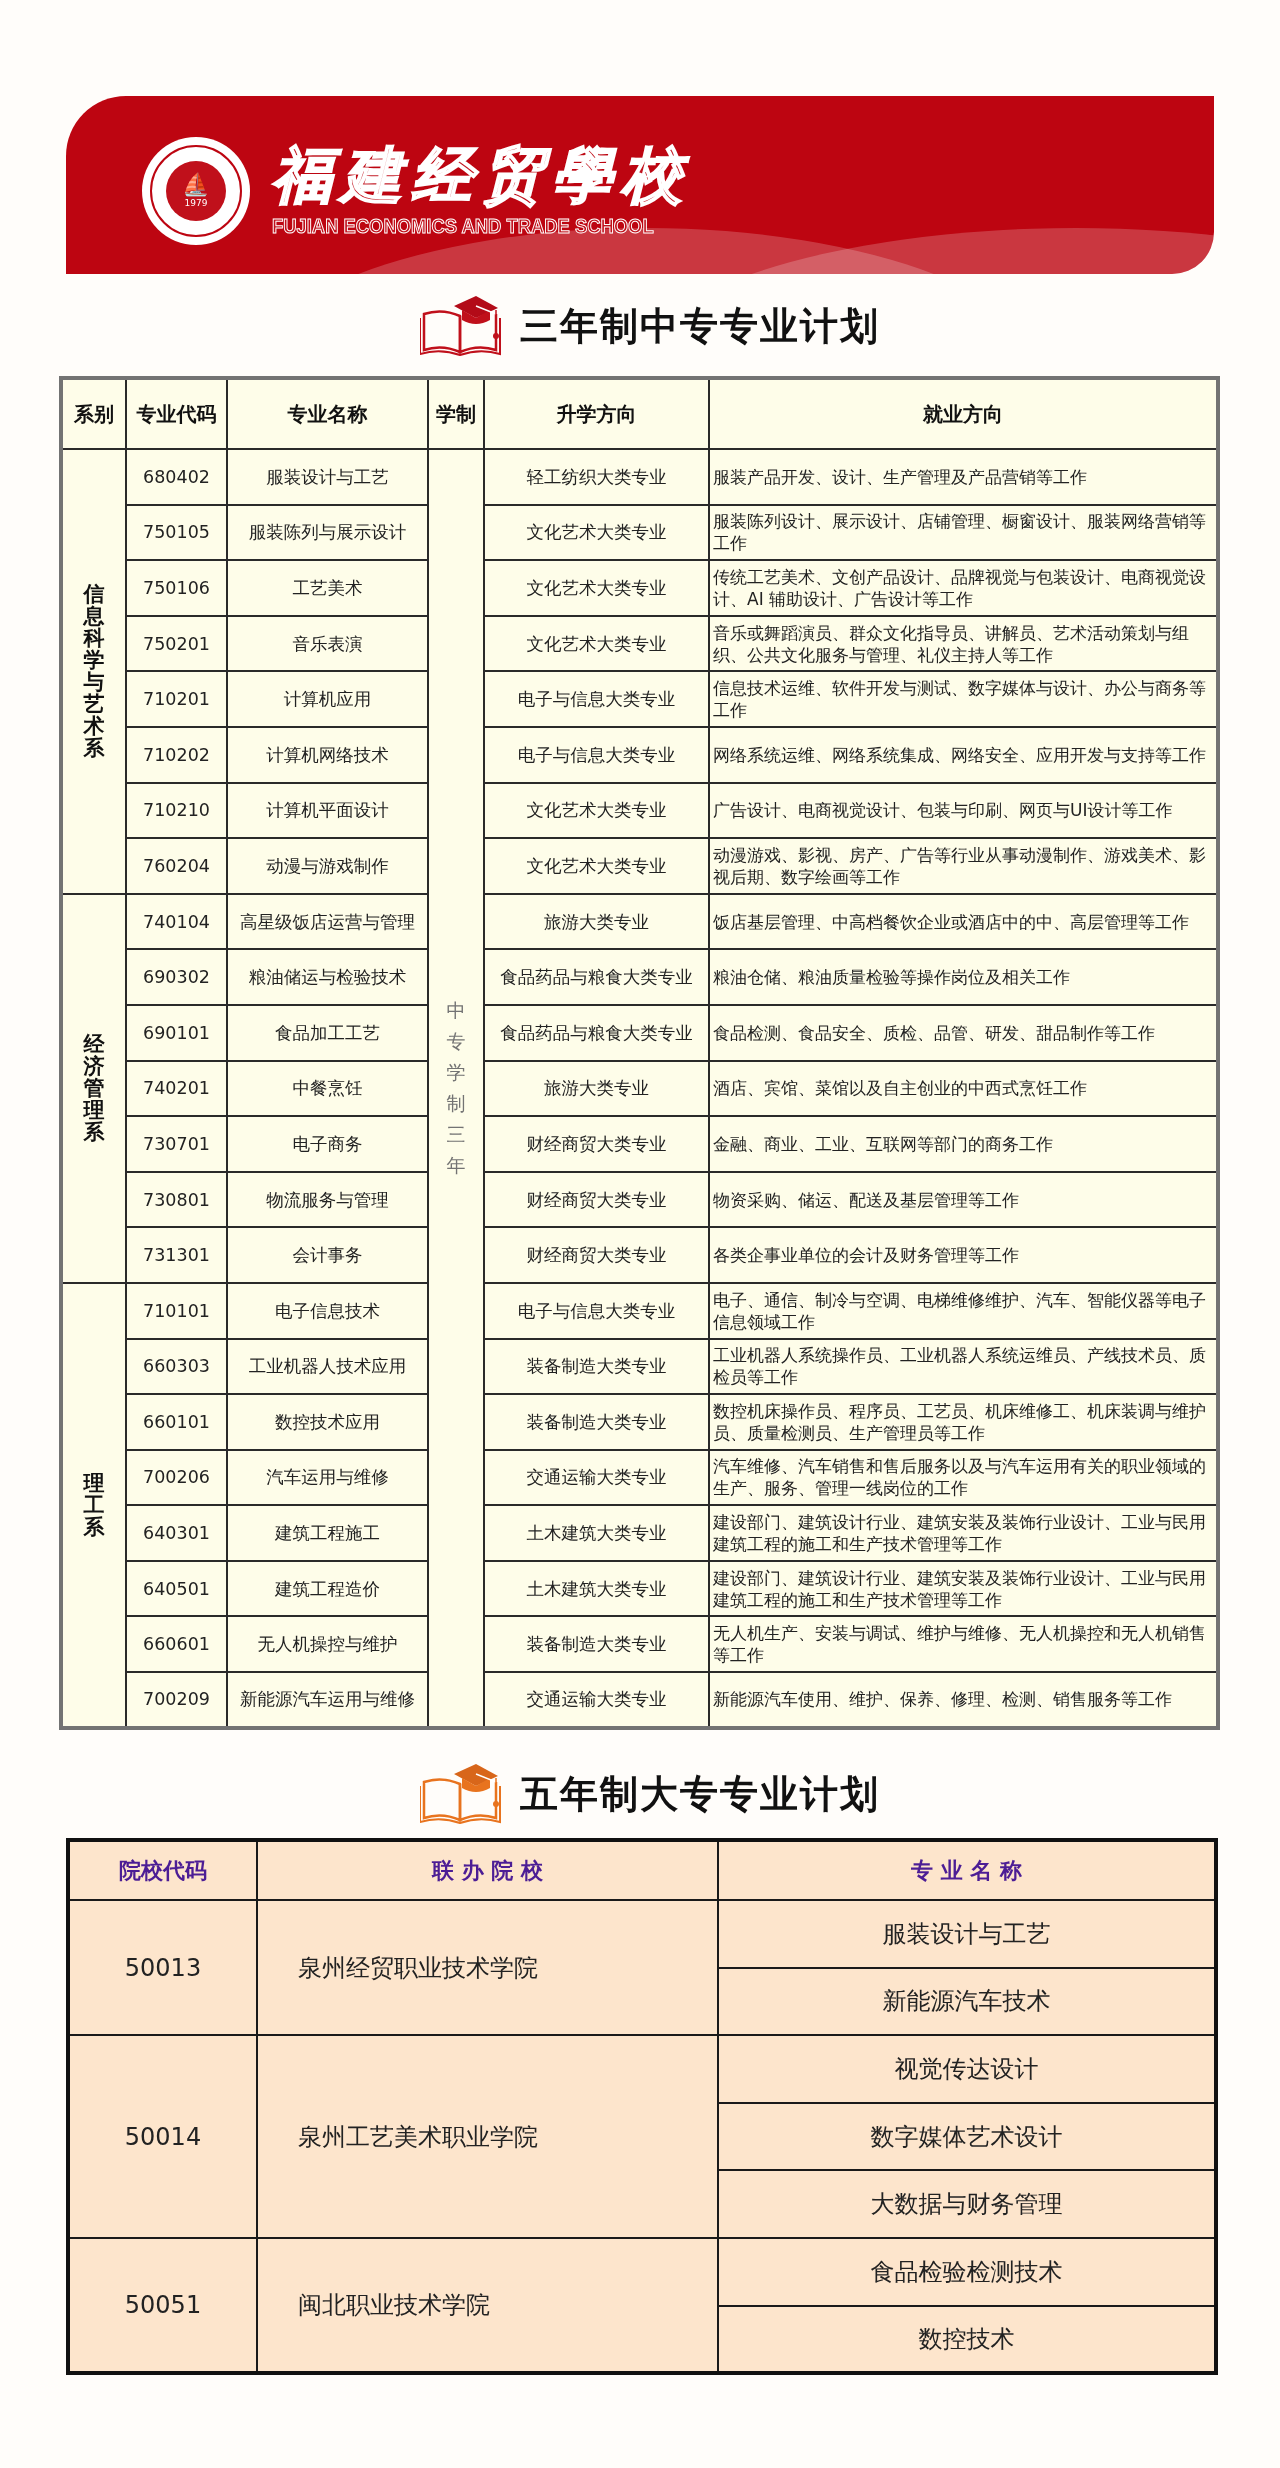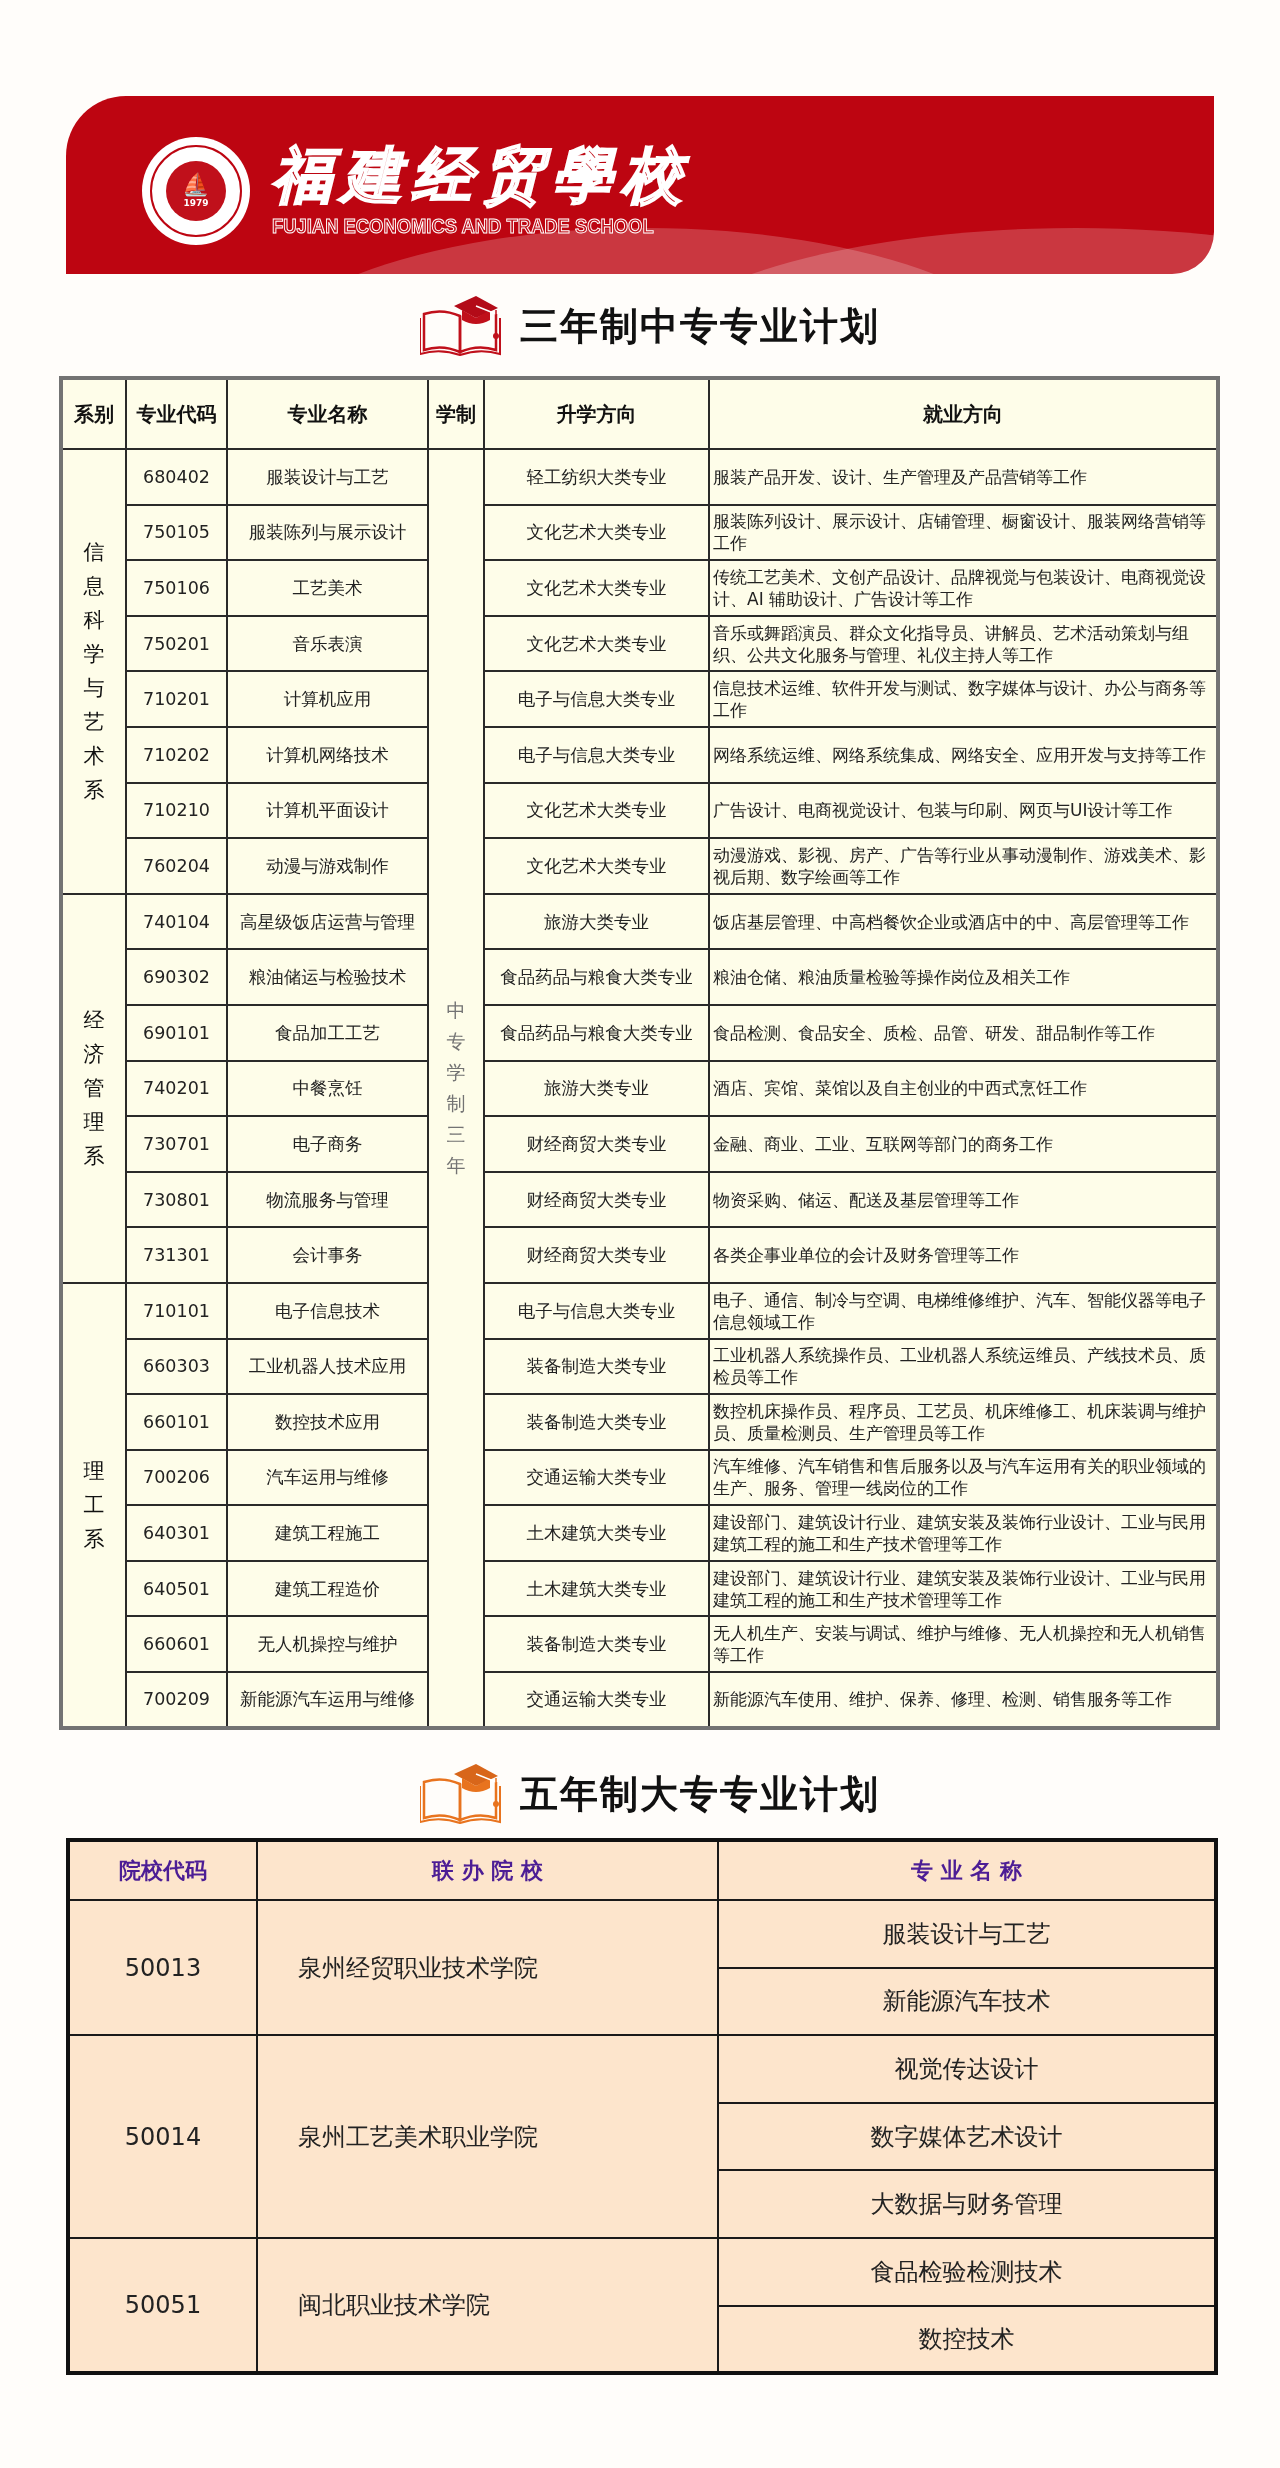--- a/index.html
+++ b/index.html
@@ -19,21 +19,21 @@
   }
   .logo .inner {
     width: 92px; height: 92px; border-radius: 50%; border: 2px solid #bd0511; background: #fff;
     display: flex; align-items: center; justify-content: center; position: relative;
   }
   .logo .core {
     width: 60px; height: 60px; border-radius: 50%; background: #c0101b; color: #fff;
     display: flex; flex-direction: column; align-items: center; justify-content: center;
   }
   .logo .ship { font-size: 22px; line-height: 22px; }
-  .logo .year { font-size: 9px; font-weight: bold; line-height: 10px; margin-top: 2px; }
+  .logo .year { font-size: 9px; font-weight: normal; line-height: 10px; margin-top: 2px; }
   .school-cn {
     position: absolute; left: 272px; top: 140px; font-family: "DejaVu Serif", serif;
     font-size: 60px; font-weight: bold; font-style: italic; color: #c0101b; letter-spacing: 10px;
     -webkit-text-stroke: 2px #ffffff; line-height: 70px; white-space: nowrap;
   }
   .school-en {
     position: absolute; left: 272px; top: 215px; font-family: "Liberation Sans", sans-serif;
     font-size: 20px; font-weight: bold; color: #c0101b; -webkit-text-stroke: 1px #fff;
     letter-spacing: 0px; white-space: nowrap; transform: scaleX(0.92); transform-origin: left;
   }
@@ -45,21 +45,21 @@
   .section-title .title-text { font-size: 38px; font-weight: bold; color: #111; letter-spacing: 2px; }
   .book-icon { width: 84px; height: 60px; position: relative; }
 
   
   table { border-collapse: collapse; position: absolute; table-layout: fixed; }
   .t1 { left: 59px; top: 376px; width: 1157px; background: #fefde9; border: 4px solid #737373; }
   .t1 th, .t1 td { border: 2px solid #2a2a2a; text-align: center; vertical-align: middle; }
   .t1 th { height: 71px; font-size: 20px; font-weight: bold; color: #111; }
   .t1 td { height: 55.6px; font-size: 17.5px; color: #222; }
   .t1 td.career { text-align: left; font-size: 17px; line-height: 22px; padding: 0 2px 0 3px; }
-  .t1 td.dept { font-size: 21px; font-weight: normal; color: #111; line-height: 34px; }
+  .t1 td.dept { font-size: 21px; font-weight: bold; color: #111; line-height: 22px; }
   .t1 td.dur { font-size: 19px; line-height: 31px; color: #737373; text-decoration: underline; }
   .vert { display: inline-block; width: 1.2em; word-break: break-all; }
 
   
   .t2 { left: 66px; top: 1838px; width: 1148px; background: #fde5cc; border: 4px solid #111; }
   .t2 th, .t2 td { border: 2px solid #1a1a1a; text-align: center; vertical-align: middle; }
   .t2 th { height: 60px; font-size: 22px; font-weight: bold; color: #4c1d95; }
   .t2 td { height: 67.6px; font-size: 24px; color: #222; }
   .t2 td.college { text-align: left; padding-left: 40px; }
 </style>

